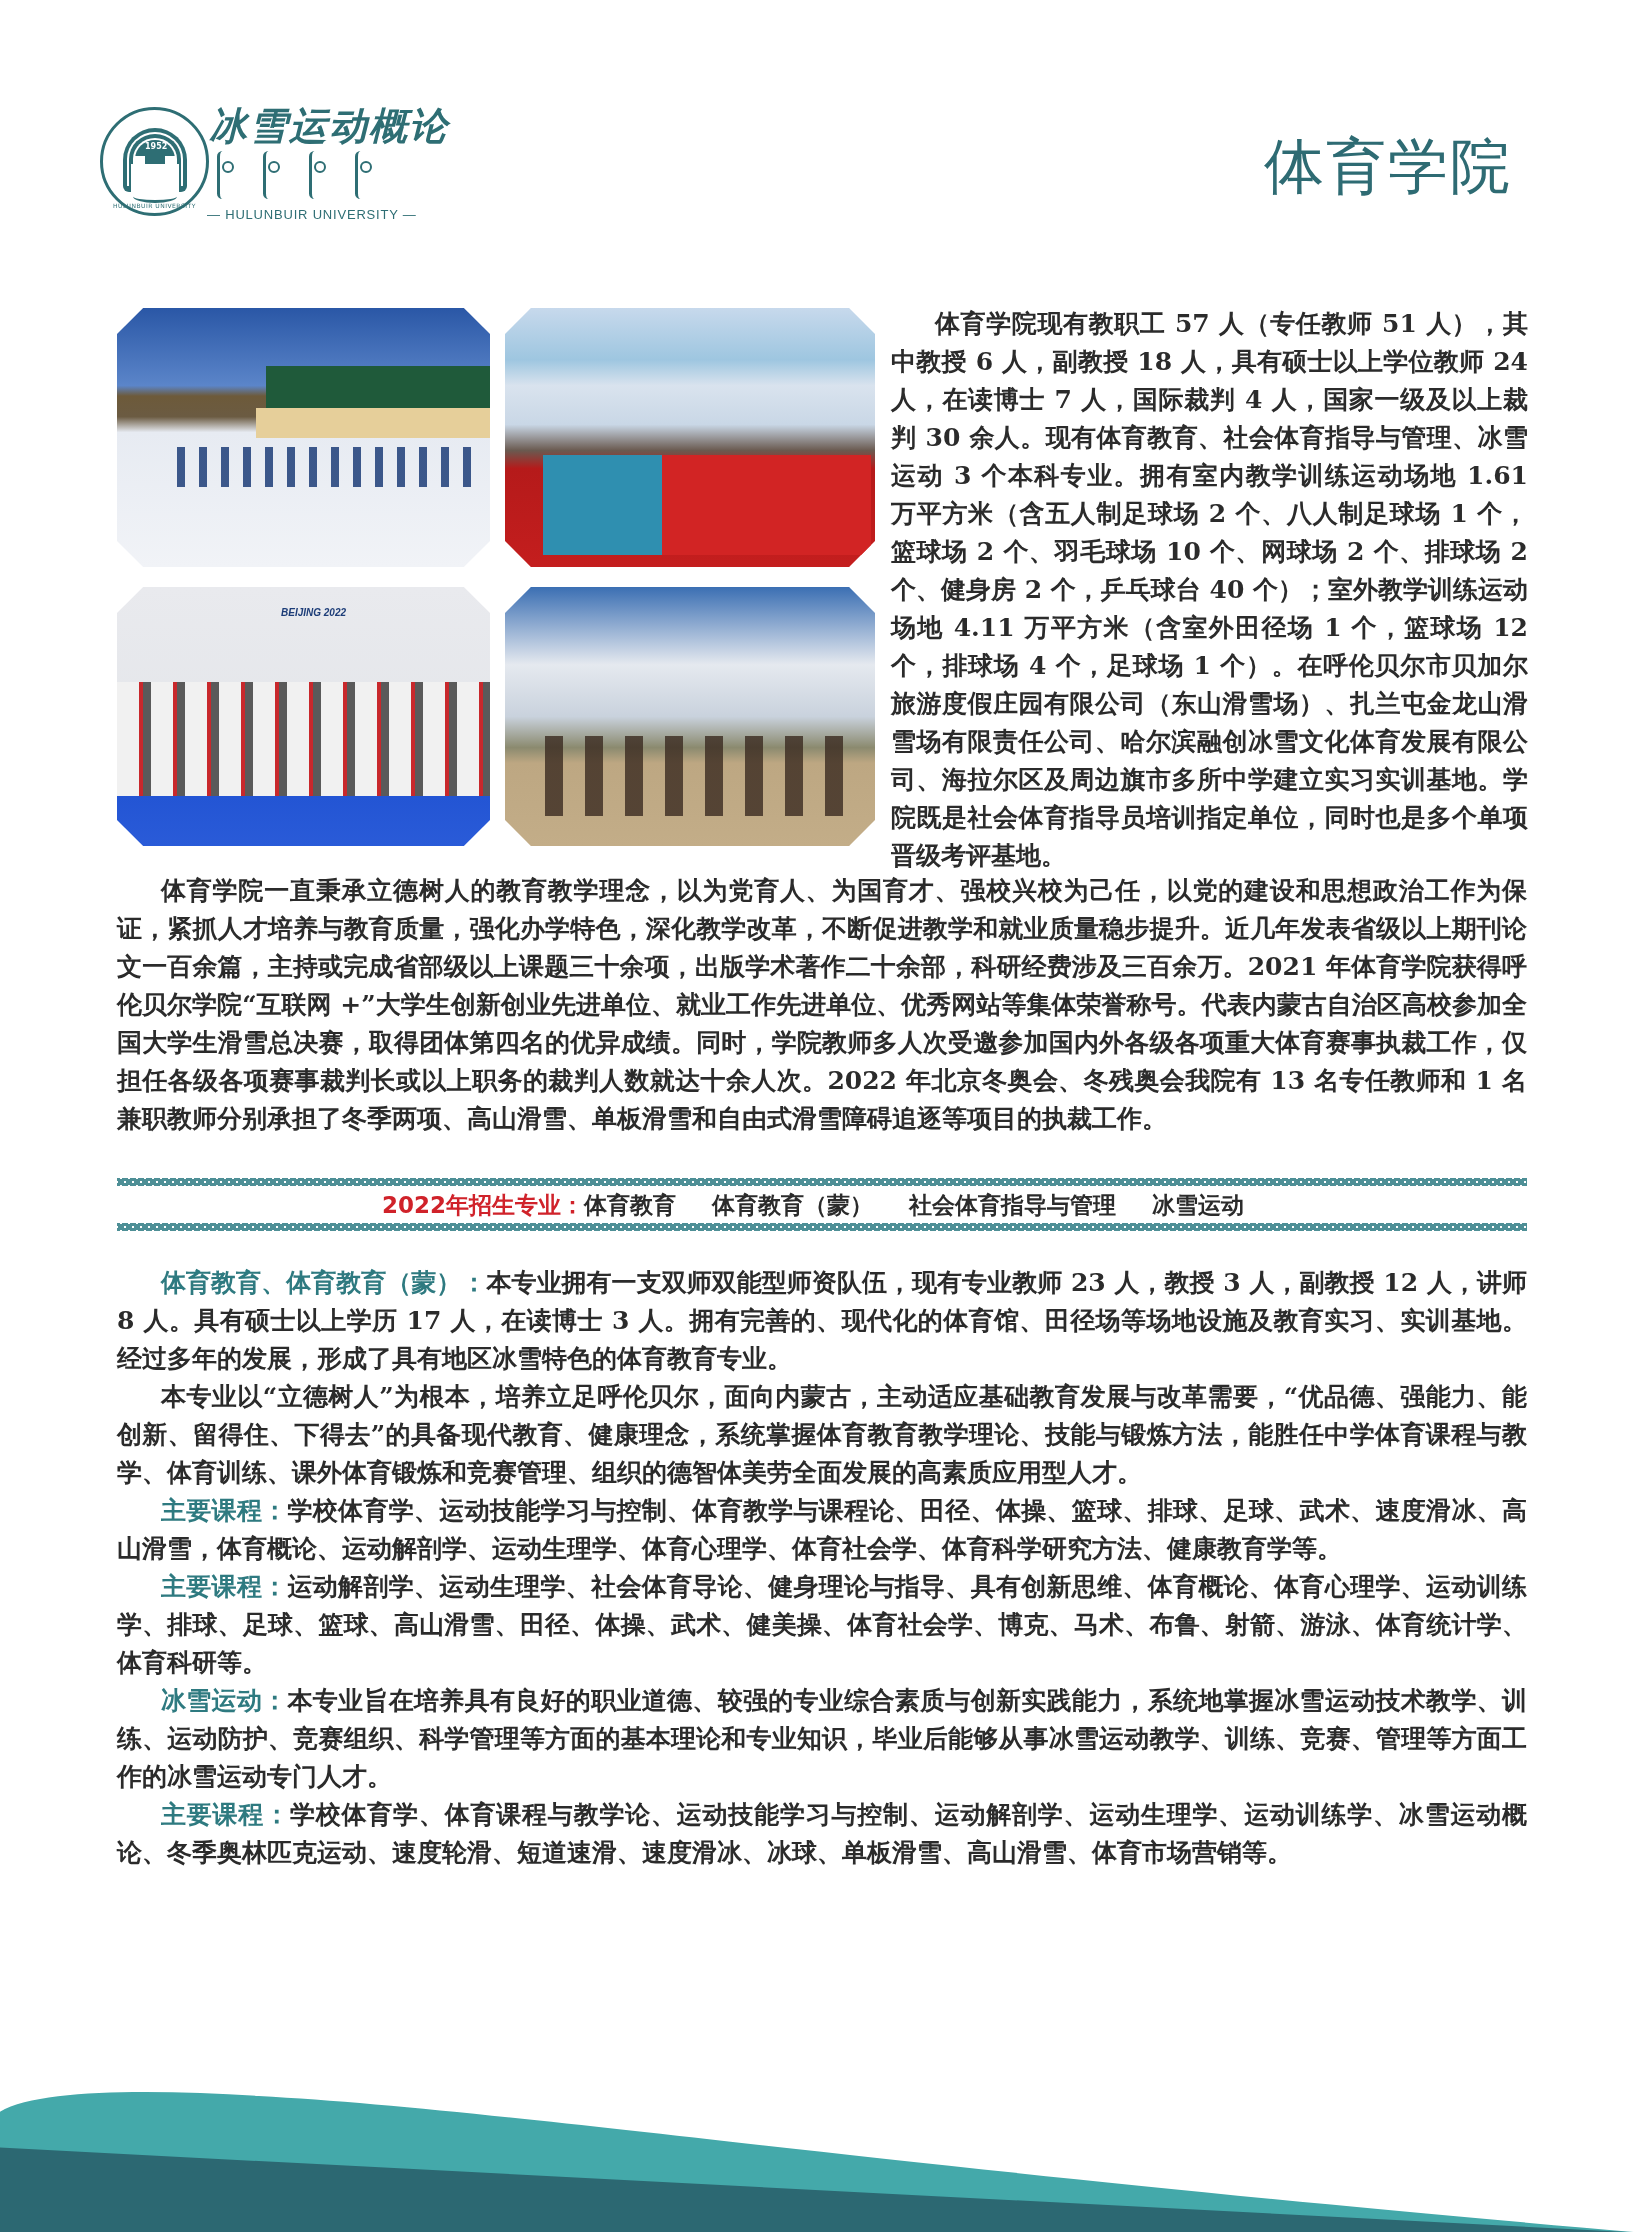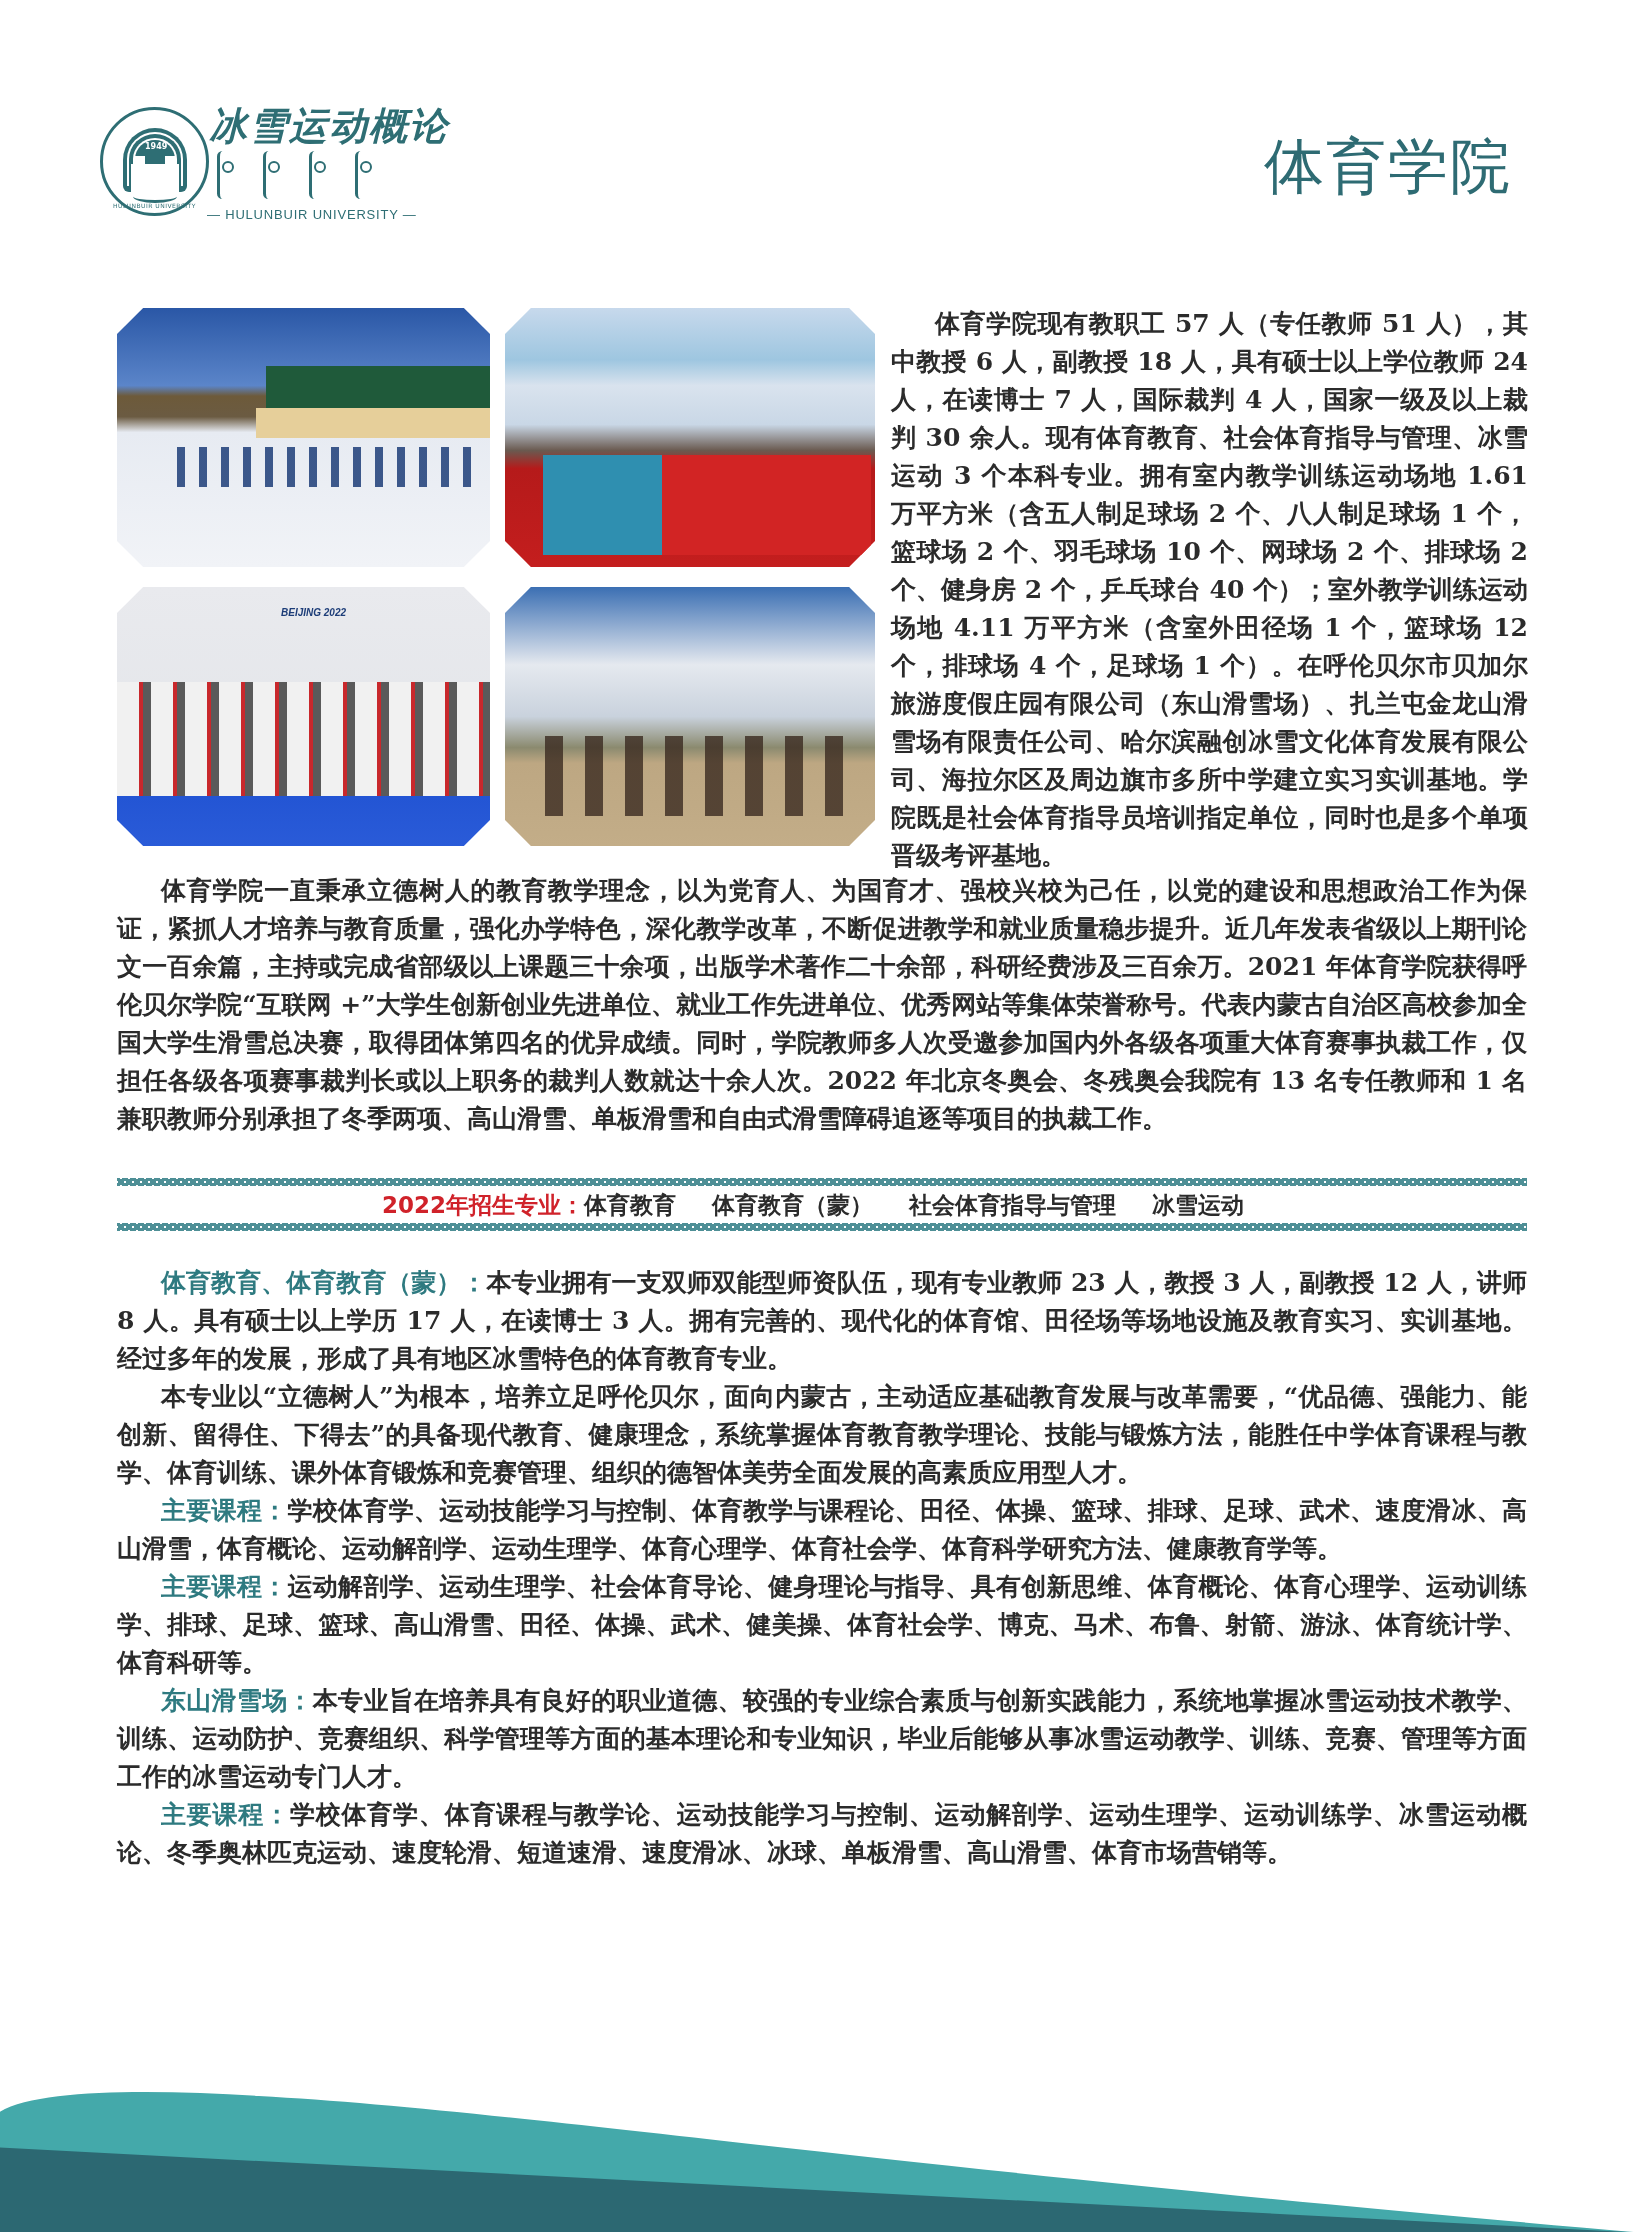--- a/index.html
+++ b/index.html
@@ -77,21 +77,21 @@
 
   .wave { position:absolute; left:0; top:2090px; width:1646px; height:143px; }
 </style>
 </head>
 <body>
 
 <div class="abs seal">
   <div class="seal-inner">
     <div class="seal-arc" style="left:4px;top:4px;width:52px;height:52px;"></div>
     <div class="seal-arc" style="left:10px;top:10px;width:40px;height:40px;"></div>
-    <div class="seal-year">1949</div>
+    <div class="seal-year">1952</div>
     <div class="seal-tower" style="left:12px;"></div>
     <div class="seal-tower" style="left:42px;"></div>
     <div class="seal-bldg"></div>
   </div>
   <div class="seal-leaf"></div>
   <div class="seal-text" style="top:92px;">HULUNBUIR UNIVERSITY</div>
 </div>
 <div class="abs logo-cn">冰雪运动概论</div>
 <div class="abs logo-mn">
   <span class="mn-glyph"></span>
@@ -136,21 +136,21 @@
   <p class="indent">
     <span>本专业以“立德树人”为根本，培养立足呼伦贝尔，面向内蒙古，主动适应基础教育发展与改革需要，“优品德、强能力、能创新、留得住、下得去”的具备现代教育、健康理念，系统掌握体育教育教学理论、技能与锻炼方法，能胜任中学体育课程与教学、体育训练、课外体育锻炼和竞赛管理、组织的德智体美劳全面发展的高素质应用型人才。</span>
   </p>
   <p class="indent">
     <span class="hl">主要课程：</span><span>学校体育学、运动技能学习与控制、体育教学与课程论、田径、体操、篮球、排球、足球、武术、速度滑冰、高山滑雪，体育概论、运动解剖学、运动生理学、体育心理学、体育社会学、体育科学研究方法、健康教育学等。</span>
   </p>
   <p class="indent">
     <span class="hl">主要课程：</span><span>运动解剖学、运动生理学、社会体育导论、健身理论与指导、具有创新思维、体育概论、体育心理学、运动训练学、排球、足球、篮球、高山滑雪、田径、体操、武术、健美操、体育社会学、博克、马术、布鲁、射箭、游泳、体育统计学、体育科研等。</span>
   </p>
   <p class="indent">
-    <span class="hl">东山滑雪场：</span><span>本专业旨在培养具有良好的职业道德、较强的专业综合素质与创新实践能力，系统地掌握冰雪运动技术教学、训练、运动防护、竞赛组织、科学管理等方面的基本理论和专业知识，毕业后能够从事冰雪运动教学、训练、竞赛、管理等方面工作的冰雪运动专门人才。</span>
+    <span class="hl">冰雪运动：</span><span>本专业旨在培养具有良好的职业道德、较强的专业综合素质与创新实践能力，系统地掌握冰雪运动技术教学、训练、运动防护、竞赛组织、科学管理等方面的基本理论和专业知识，毕业后能够从事冰雪运动教学、训练、竞赛、管理等方面工作的冰雪运动专门人才。</span>
   </p>
   <p class="indent">
     <span class="hl">主要课程：</span><span>学校体育学、体育课程与教学论、运动技能学习与控制、运动解剖学、运动生理学、运动训练学、冰雪运动概论、冬季奥林匹克运动、速度轮滑、短道速滑、速度滑冰、冰球、单板滑雪、高山滑雪、体育市场营销等。</span>
   </p>
 </div>
 
 <svg class="wave" viewBox="0 0 1654 144" preserveAspectRatio="none">
   <path d="M0,22 C40,-2 160,0 260,6 C520,20 900,80 1654,144 L0,144 Z" fill="#44a9aa"></path>
   <path d="M0,58 L1654,144 L0,144 Z" fill="#2c6872"></path>
 </svg>

